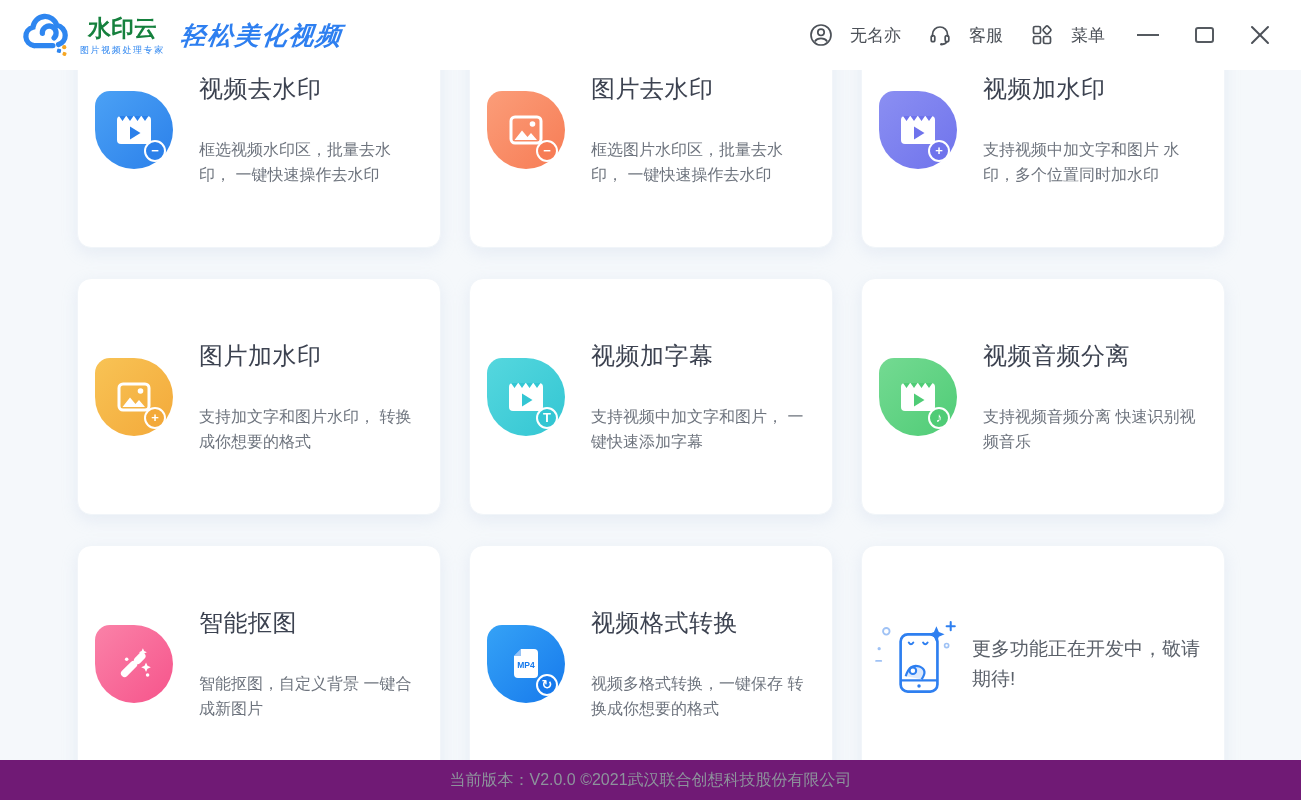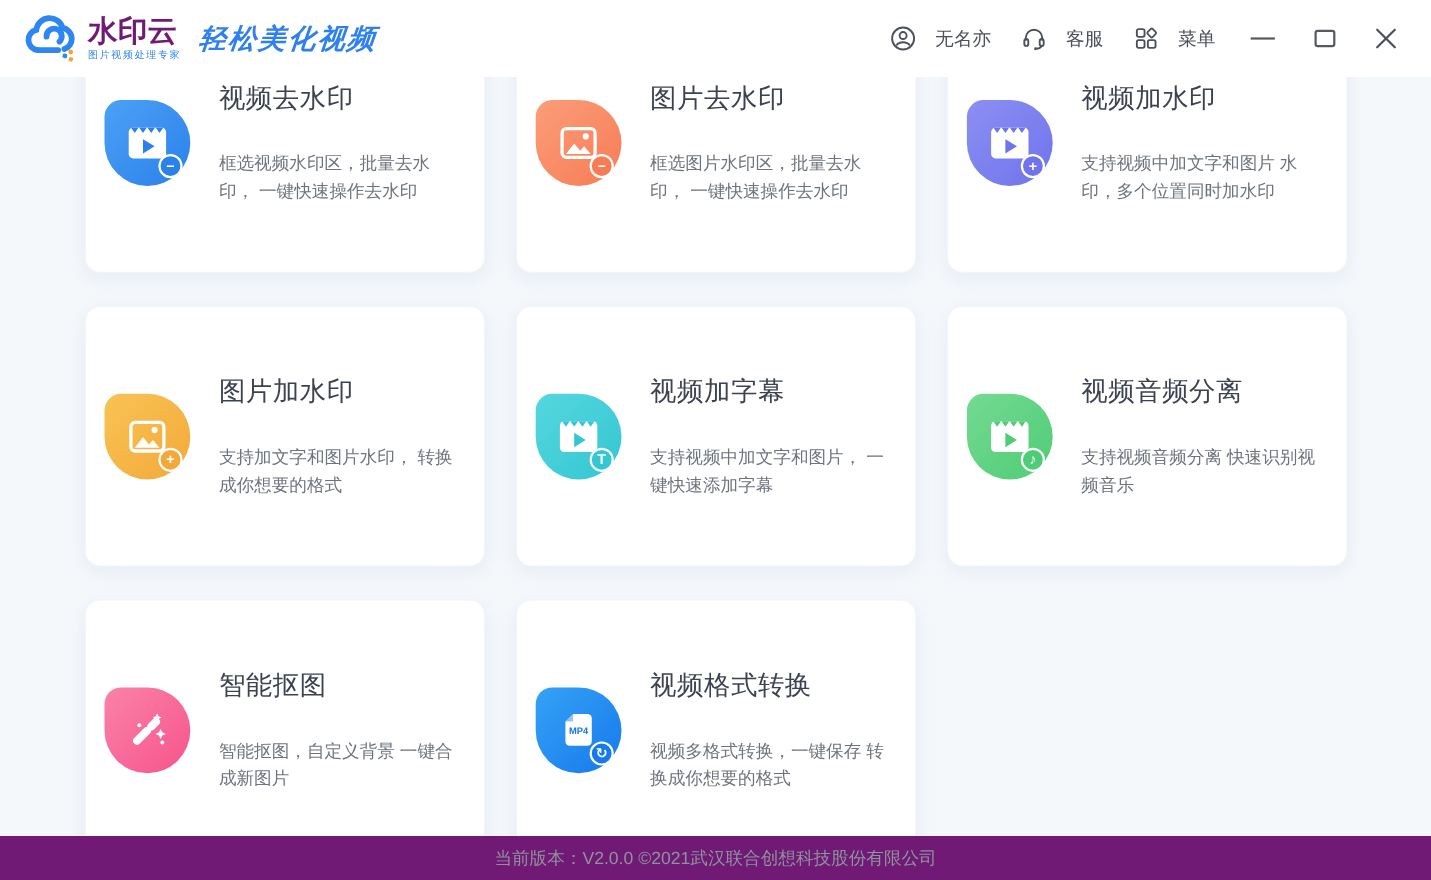--- a/index.html
+++ b/index.html
@@ -4,21 +4,21 @@
 <style>
   * { margin:0; padding:0; box-sizing:border-box; }
   html,body { width:1301px; height:800px; overflow:hidden; background:#fff;
     font-family:"Liberation Sans","DejaVu Sans",sans-serif; }
 
   
   .header { height:70px; background:#fff; display:flex; align-items:center;
     padding:0 28px 0 22px; position:relative; z-index:5; }
   .brand { display:flex; align-items:center; }
   .brand-text { display:flex; flex-direction:column; margin-left:6px; }
-  .brand-name { font-size:27px; font-weight:bold; color:#701a75; line-height:28px; }
+  .brand-name { font-size:23px; font-weight:bold; color:#15803d; line-height:28px;text-align:center; }
   .brand-tagline { font-size:9px; color:#2e86f0; letter-spacing:1.6px; margin-top:2px; }
   .slogan { font-size:25px; color:#2e7ff0; font-style:italic; font-weight:bold;
     letter-spacing:2px; margin-left:16px; transform:skewX(-6deg); }
   .header-right { margin-left:auto; display:flex; align-items:center; color:#4c5158; }
   .hgroup { display:flex; align-items:center; gap:17px; margin-left:27px;
     font-size:17px; cursor:pointer; }
   .hicon { display:flex; align-items:center; }
   .win-btn { margin-left:30px; display:flex; align-items:center; justify-content:center;
     width:26px; height:26px; cursor:pointer; }
   .min-glyph { width:22px; border-top:2px solid #555a60; }
@@ -239,19 +239,38 @@
           <text x="22" y="25.5" text-anchor="middle" font-size="8.5" font-weight="bold" font-family="Liberation Sans, sans-serif" fill="currentColor">MP4</text>
         </svg>
         <span class="badge" style="background: rgb(22, 121, 236);">↻</span>
       </div>
       <div class="card-text">
         <div class="card-title">视频格式转换</div>
         <div class="card-desc">视频多格式转换，一键保存 转换成你想要的格式</div>
       </div>
     </div>
 
+    <div class="card more-card">
+      <div class="more-illustration">
+        <svg width="92" height="92" viewBox="0 0 90 90" fill="none">
+          <circle cx="14" cy="13" r="3.2" stroke="#9fc2f5" stroke-width="1.8"></circle>
+          <path d="M77 4v8M73 8h8" stroke="#2e7ff0" stroke-width="2" stroke-linecap="round"></path>
+          <circle cx="7" cy="30" r="1.6" fill="#9fc2f5"></circle>
+          <path d="M4 42h5" stroke="#9fc2f5" stroke-width="1.8" stroke-linecap="round"></path>
+          <circle cx="73" cy="27" r="2" stroke="#9fc2f5" stroke-width="1.6"></circle>
+          <rect x="28" y="16" width="36" height="56" rx="7" fill="#fff" stroke="#2e7ff0" stroke-width="2.6"></rect>
+          <path d="M36 24q2 3.4 4.4 0M50 24q2 3.4 4.4 0" stroke="#2e7ff0" stroke-width="2" stroke-linecap="round"></path>
+          <line x1="28" y1="61" x2="64" y2="61" stroke="#2e7ff0" stroke-width="2"></line>
+          <circle cx="46" cy="66.5" r="1.7" fill="#2e7ff0"></circle>
+          <path d="M33 57q4-13 13.5-9.5q8.5 3.5 2 12.5" fill="#dce9fd" stroke="#2e7ff0" stroke-width="2.2" stroke-linejoin="round"></path>
+          <circle cx="40" cy="51.5" r="3.2" fill="#fff" stroke="#2e7ff0" stroke-width="2"></circle>
+          <path d="M63 8l2.4 5.6 5.6 2.4-5.6 2.4-2.4 5.6-2.4-5.6-5.6-2.4 5.6-2.4z" fill="#2e7ff0"></path>
+        </svg>
+      </div>
+      <div class="more-text">更多功能正在开发中，敬请期待!</div>
+    </div>
 
   </div>
 </div>
 
 <div class="footer">
   <span>当前版本：V2.0.0 ©2021武汉联合创想科技股份有限公司</span>
 </div>
 
 </body></html>

